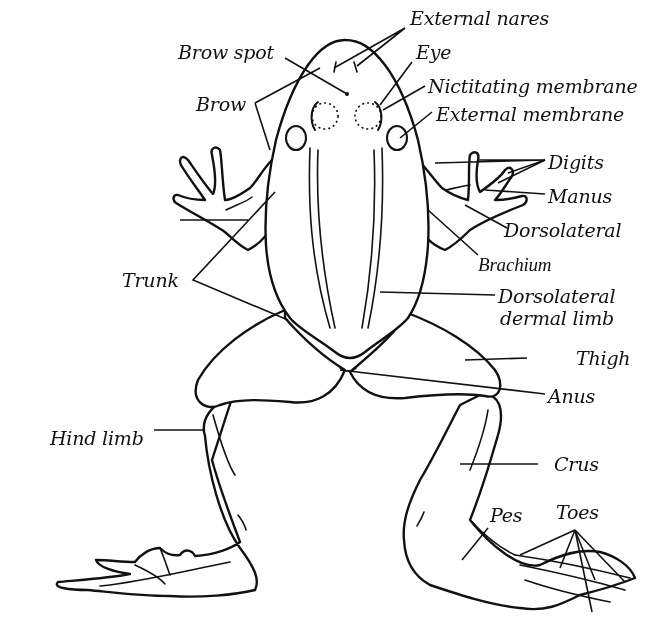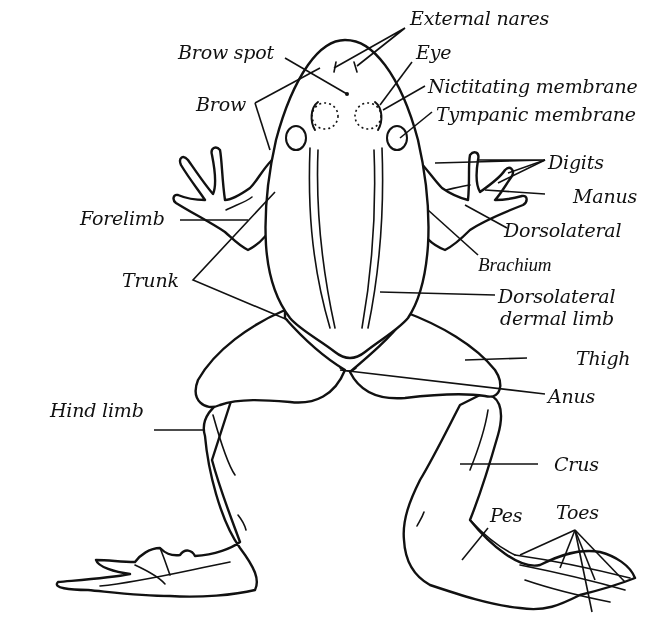--- a/index.html
+++ b/index.html
@@ -126,28 +126,27 @@
       <polyline class="leader" points="575,530 625,582"></polyline>
       <polyline class="leader" points="575,530 592,612"></polyline>
     </g>
   </svg>
 
   <span class="lbl" style="left:410px; top:8px;">External nares</span>
   <span class="lbl" style="left:178px; top:42px;">Brow spot</span>
   <span class="lbl" style="left:416px; top:42px;">Eye</span>
   <span class="lbl" style="left:428px; top:76px;">Nictitating membrane</span>
   <span class="lbl" style="left:196px; top:94px;">Brow</span>
-  <span class="lbl" style="left:436px; top:104px;">Tympanic membrane</span>
+  <span class="lbl" style="left:436px; top:104px;">External membrane</span>
   <span class="lbl" style="left:548px; top:152px;">Digits</span>
-  <span class="lbl" style="left:548px; top:186px;margin-left:25px;">Manus</span>
-  <span class="lbl" style="left:80px;  top:208px;">Forelimb</span>
+  <span class="lbl" style="left:548px; top:186px;">Manus</span>
   <span class="lbl" style="left:504px; top:220px;">Dorsolateral</span>
   <span class="lbl" style="left:478px; top:254px;font-family:Liberation Serif, serif;">Brachium</span>
   <span class="lbl" style="left:122px; top:270px;">Trunk</span>
   <span class="lbl" style="left:498px; top:286px;">Dorsolateral</span>
   <span class="lbl" style="left:500px; top:308px;">dermal limb</span>
   <span class="lbl" style="left:530px; top:348px;margin-left:46px;">Thigh</span>
   <span class="lbl" style="left:548px; top:386px;">Anus</span>
-  <span class="lbl" style="left:50px;  top:400px;">Hind limb</span>
+  <span class="lbl" style="left:50px;  top:428px;">Hind limb</span>
   <span class="lbl" style="left:542px; top:454px;margin-left:12px;">Crus</span>
   <span class="lbl" style="left:490px; top:505px;">Pes</span>
   <span class="lbl" style="left:556px; top:502px;">Toes</span>
 </div>
 
 </body></html>

